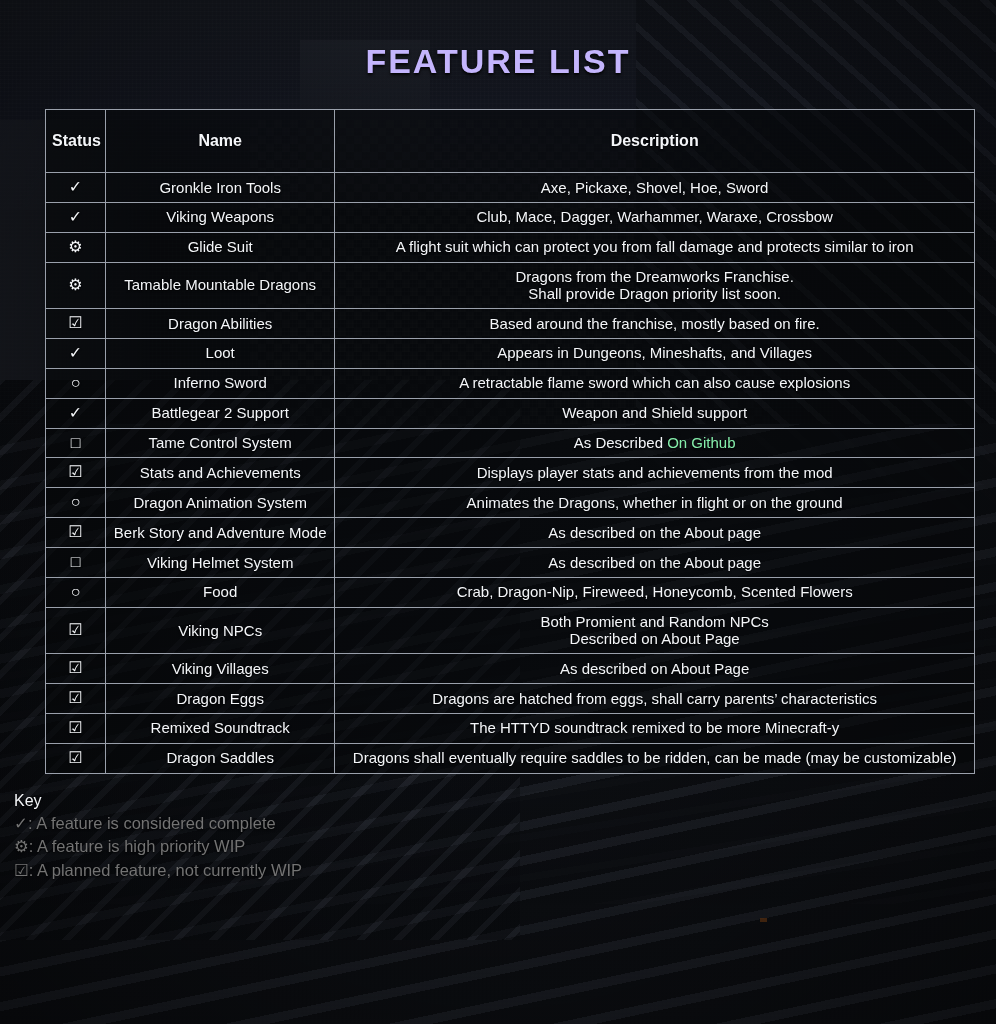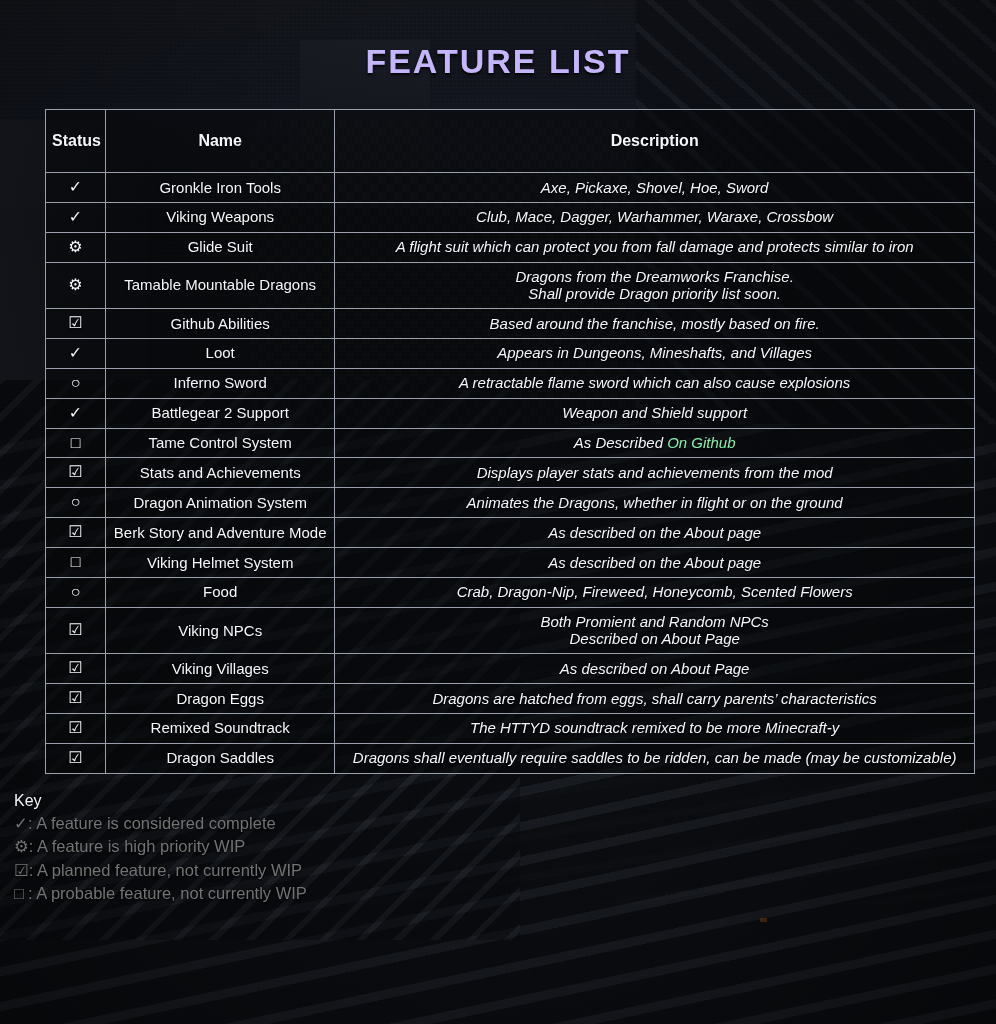--- a/index.html
+++ b/index.html
@@ -137,21 +137,21 @@
   table.feature tbody td {
     font-size: 15px;
     padding: 5px 6px;
     line-height: 1.18;
   }
   table.feature tbody td.status {
     font-size: 16px;
     letter-spacing: 0;
   }
   td.name { font-size: 15px; }
-  td.desc { font-size: 15px; font-style: italic; }
+  td.desc { font-size: 15px; }
 
   .link {
     color: #86efac;
     text-decoration: none;
     cursor: pointer;
   }
 
   
   .key {
     margin: 18px 0 0 0;
@@ -226,21 +226,21 @@
             <td class="name">Glide Suit</td>
             <td class="desc">A flight suit which can protect you from fall damage and protects similar to iron</td>
           </tr>
           <tr>
             <td class="status">⚙</td>
             <td class="name">Tamable Mountable Dragons</td>
             <td class="desc">Dragons from the Dreamworks Franchise.<br>Shall provide Dragon priority list soon.</td>
           </tr>
           <tr>
             <td class="status">☑</td>
-            <td class="name">Github Abilities</td>
+            <td class="name">Dragon Abilities</td>
             <td class="desc">Based around the franchise, mostly based on fire.</td>
           </tr>
           <tr>
             <td class="status">✓</td>
             <td class="name">Loot</td>
             <td class="desc">Appears in Dungeons, Mineshafts, and Villages</td>
           </tr>
           <tr>
             <td class="status">○</td>
             <td class="name">Inferno Sword</td>
@@ -309,17 +309,16 @@
         </tbody>
     </table>
   </div>
 
   <div class="key">
     <div class="key-title">Key</div>
     <ul class="key-list" id="key-list">
         <li><span class="key-sym">✓</span><span>: A feature is considered complete</span></li>
         <li><span class="key-sym">⚙</span><span>: A feature is high priority WIP</span></li>
         <li><span class="key-sym">☑</span><span>: A planned feature, not currently WIP</span></li>
-        <li><span class="key-sym">□</span><span>: A probable feature, not currently WIP</span></li>
       </ul>
   </div>
 
 </div>
 
 </body></html>

